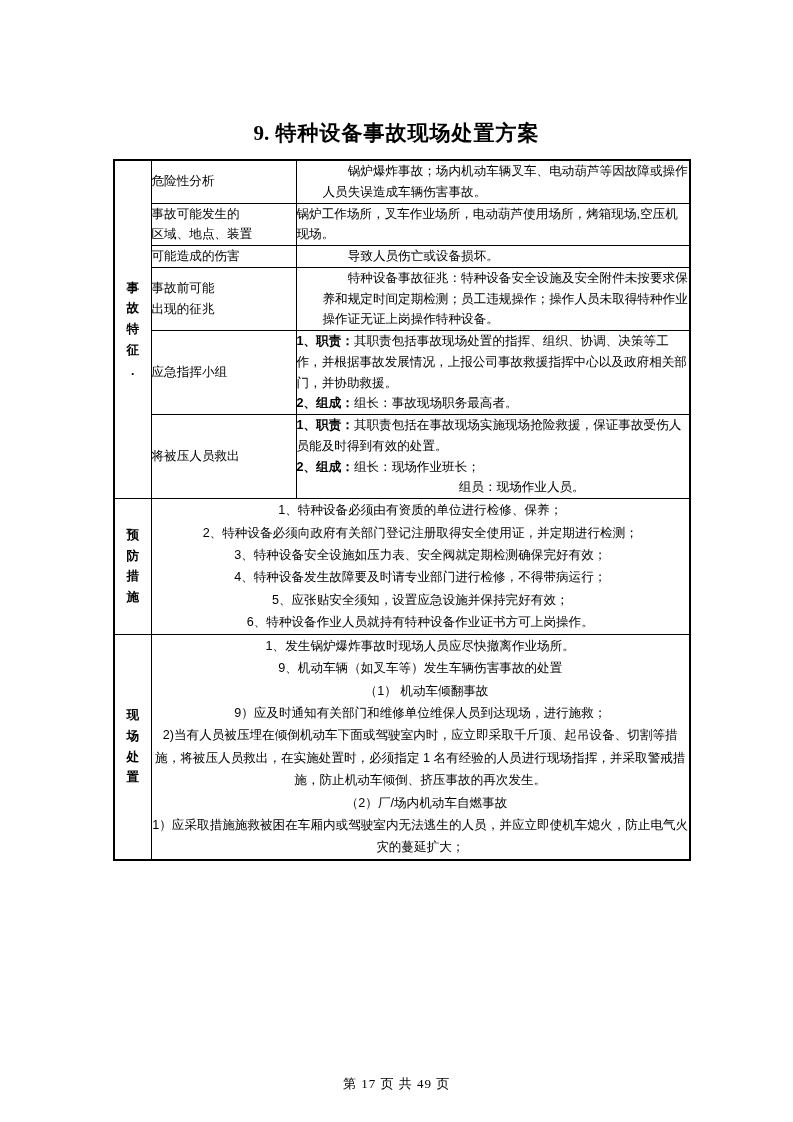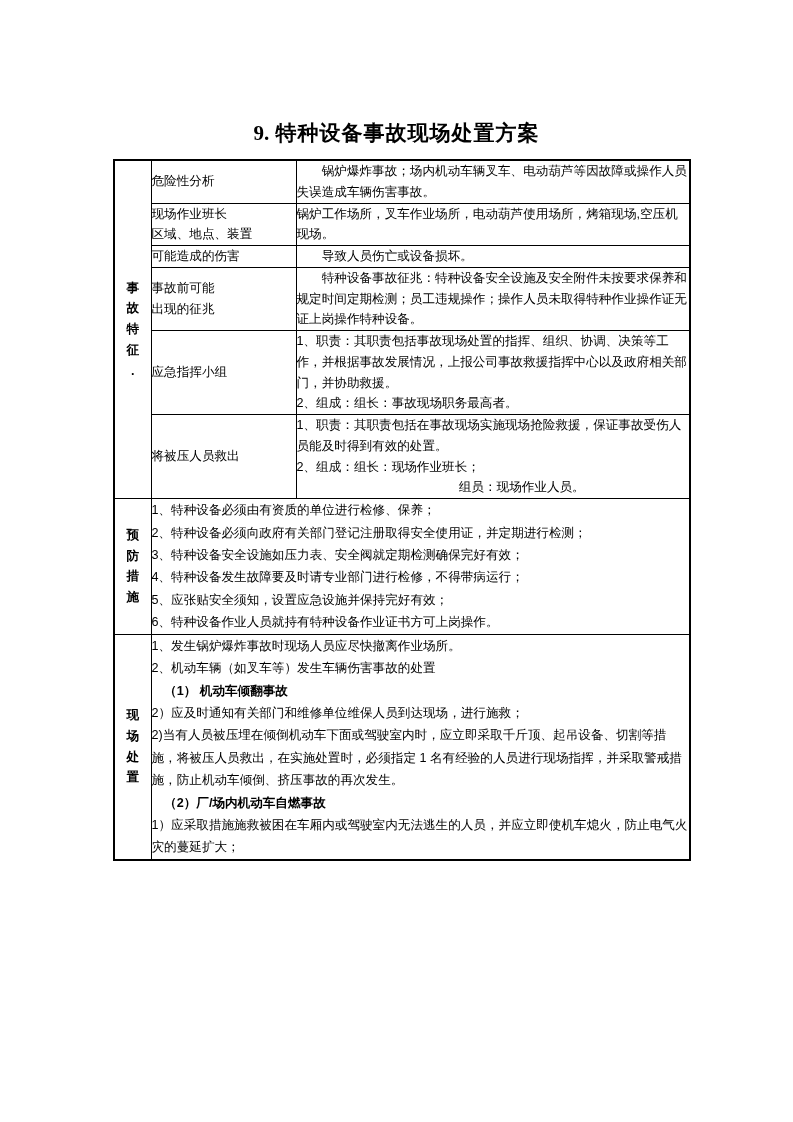--- a/index.html
+++ b/index.html
@@ -80,35 +80,36 @@
   .bodycell {
     padding: 5px 7px 6px 7px;
     font-size: 12.6px;
     line-height: 1.62;
   }
   .bodycell p {
     margin: 0;
   }
   .indent2 {
     text-indent: 2em;
+    padding-left: 26px;
   }
   .bold {
-    font-weight: normal;
+    font-weight: bold;
   }
   .listcell {
     padding: 4px 7px 5px 7px;
   }
   .listcell p {
     margin: 0;
     font-size: 12.6px;
     line-height: 1.78;
+    text-align: center;
   }
   .indent-sub {
     padding-left: 1em;
-    font-weight: bold;
   }
   .indent-hang {
     padding-left: 4.6em;
     text-align: center;
   }
   .footer {
     position: absolute;
     bottom: 48px;
     left: 0;
     width: 793px;
@@ -145,21 +146,21 @@
           <span class="ch">.</span>
         </td>
         <td class="sublabel">危险性分析</td>
         <td class="bodycell">
           <p class="indent2">锅炉爆炸事故；场内机动车辆叉车、电动葫芦等因故障或操作人员失误造成车辆伤害事故。</p>
         </td>
       </tr>
 
       <tr>
         <td class="sublabel">
-          <div>现场作业班长</div>
+          <div>事故可能发生的</div>
           <div>区域、地点、装置</div>
         </td>
         <td class="bodycell">
           <p>锅炉工作场所，叉车作业场所，电动葫芦使用场所，烤箱现场,空压机现场。</p>
         </td>
       </tr>
 
       <tr>
         <td class="sublabel">可能造成的伤害</td>
         <td class="bodycell">
@@ -221,26 +222,27 @@
 
       <tr>
         <td class="vlabel">
           <span class="ch">现</span>
           <span class="ch">场</span>
           <span class="ch">处</span>
           <span class="ch">置</span>
         </td>
         <td class="listcell" colspan="2">
           <p>1、发生锅炉爆炸事故时现场人员应尽快撤离作业场所。</p>
-          <p>2、机动车辆（如叉车等）发生车辆伤害事故的处置</p>
+          <p>9、机动车辆（如叉车等）发生车辆伤害事故的处置</p>
           <p class="indent-sub">（1） 机动车倾翻事故</p>
-          <p>2）应及时通知有关部门和维修单位维保人员到达现场，进行施救；</p>
+          <p>9）应及时通知有关部门和维修单位维保人员到达现场，进行施救；</p>
           <p>2)当有人员被压埋在倾倒机动车下面或驾驶室内时，应立即采取千斤顶、起吊设备、切割等措施，将被压人员救出，在实施处置时，必须指定 1 名有经验的人员进行现场指挥，并采取警戒措施，防止机动车倾倒、挤压事故的再次发生。</p>
           <p class="indent-sub">（2）厂/场内机动车自燃事故</p>
           <p>1）应采取措施施救被困在车厢内或驾驶室内无法逃生的人员，并应立即使机车熄火，防止电气火灾的蔓延扩大；</p>
         </td>
       </tr>
 
     </tbody>
   </table>
 
+  <div class="footer">第 17 页 共 49 页</div>
 
 </div>
 
 </body></html>

